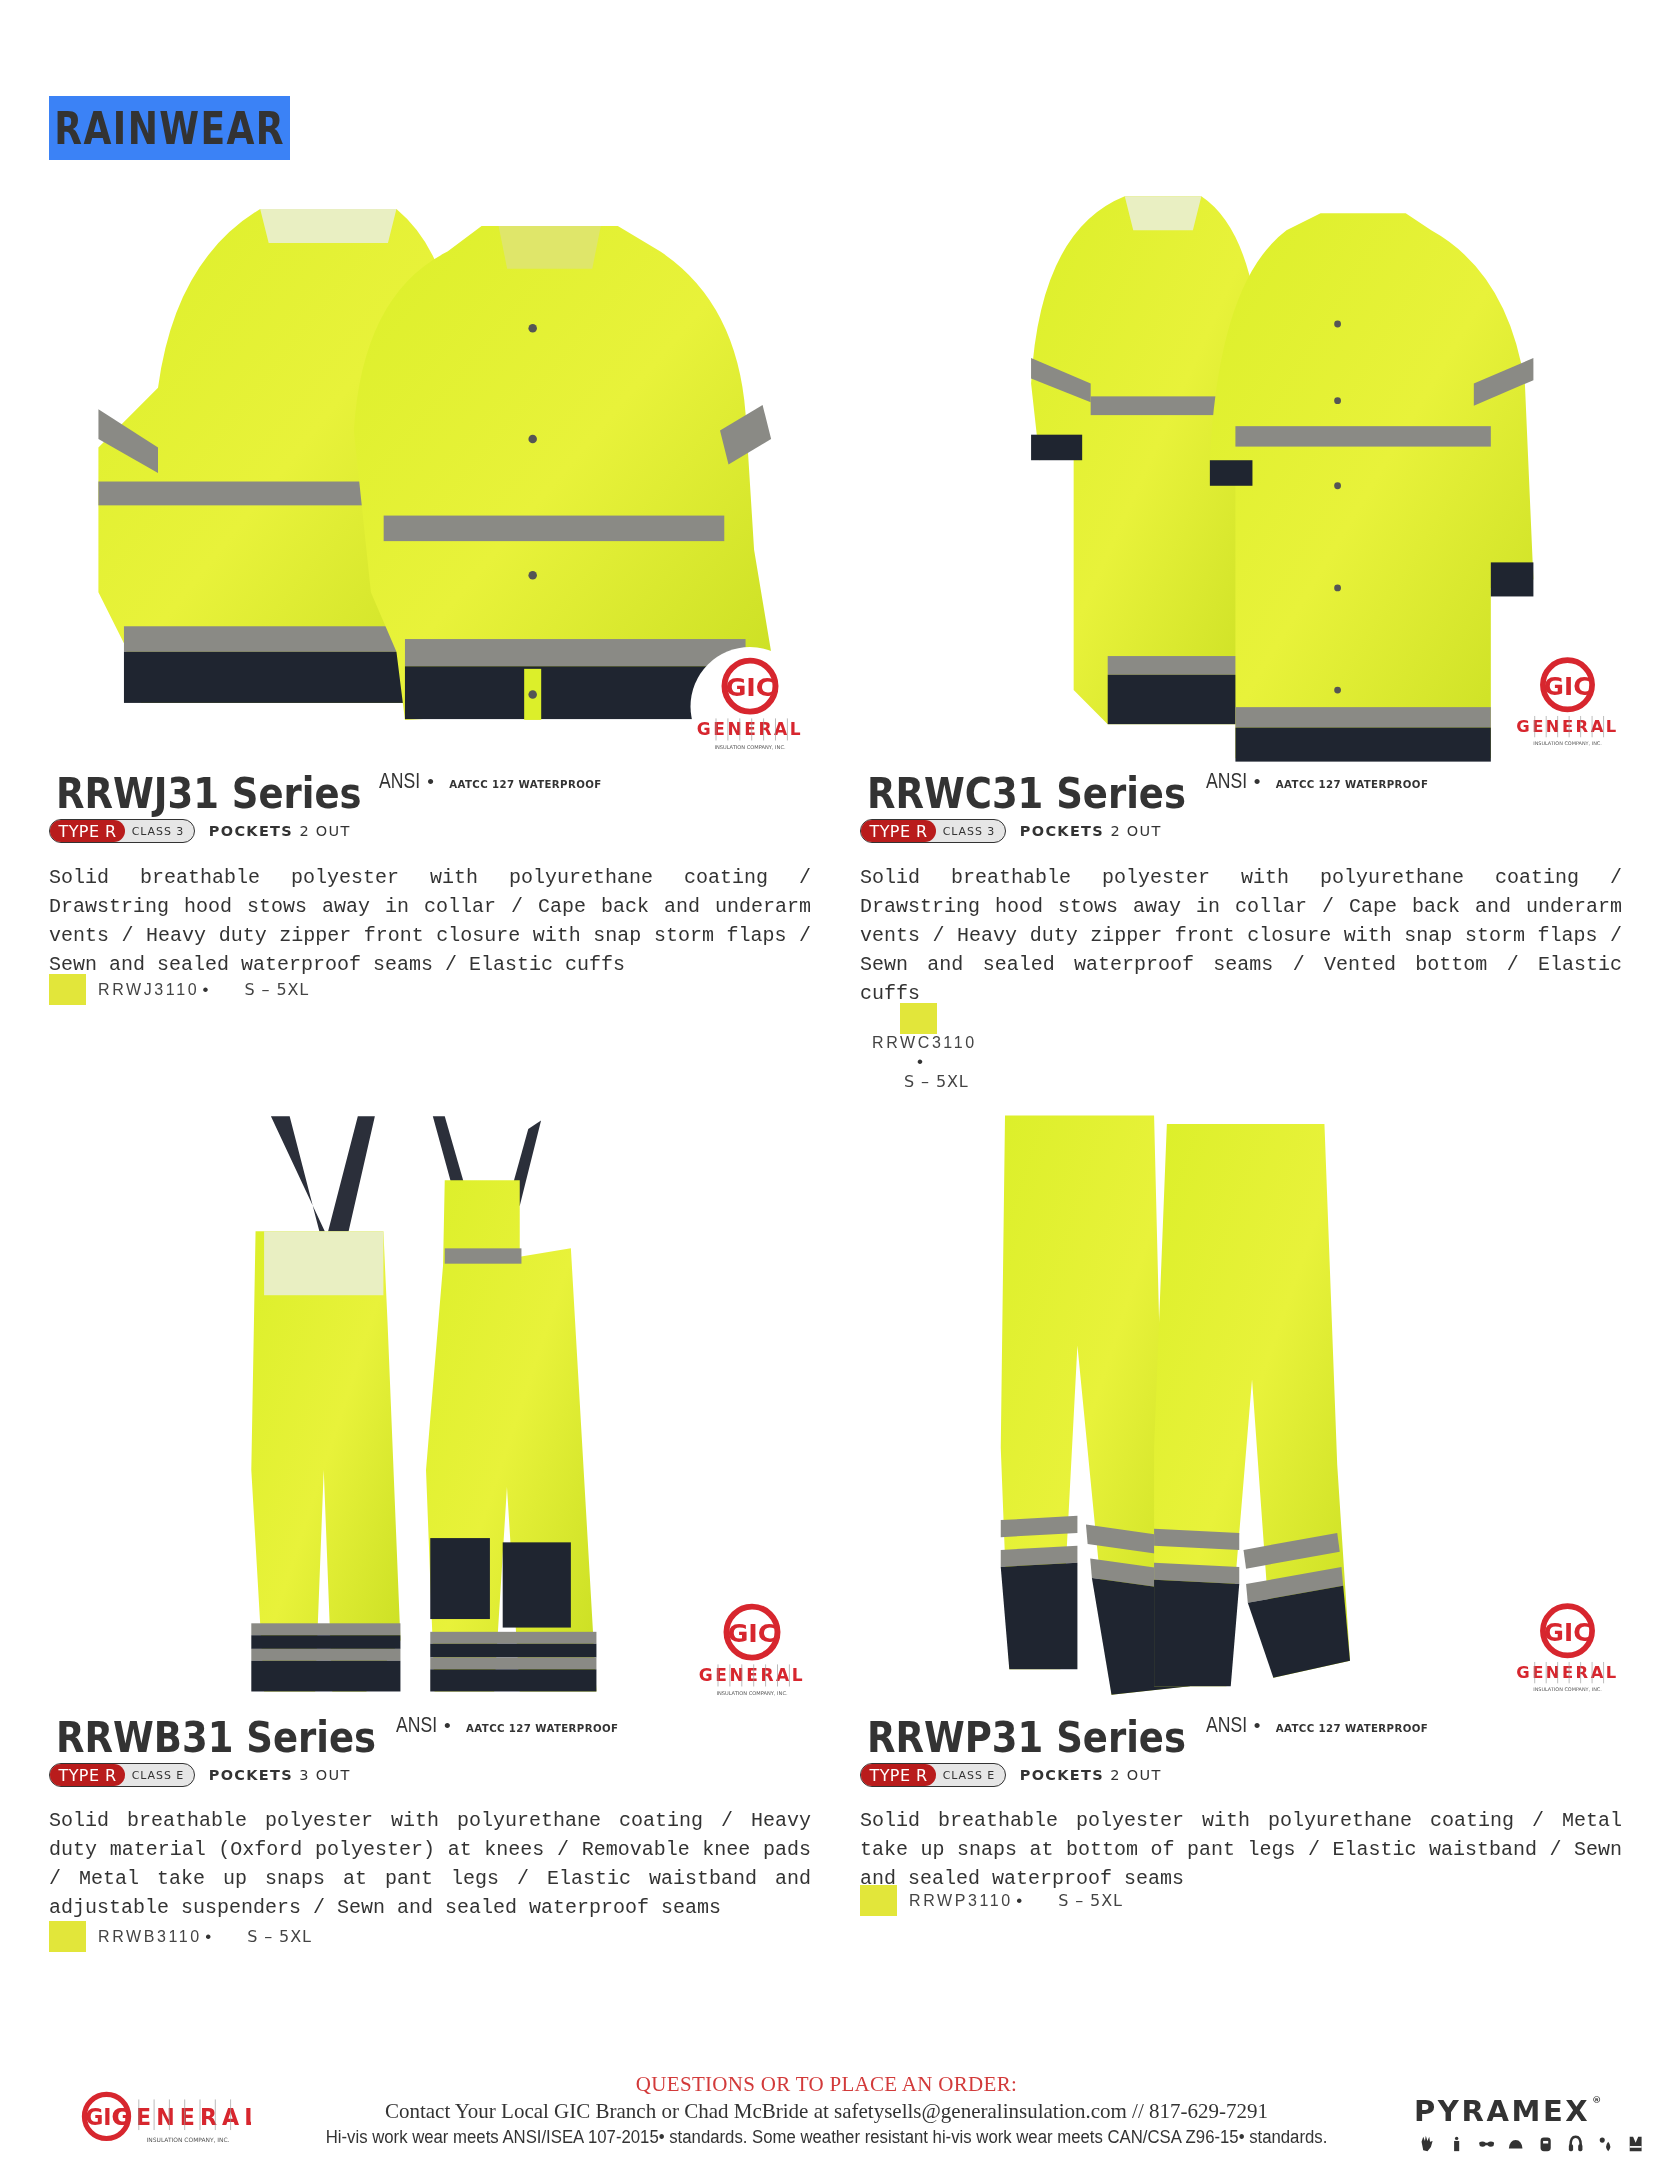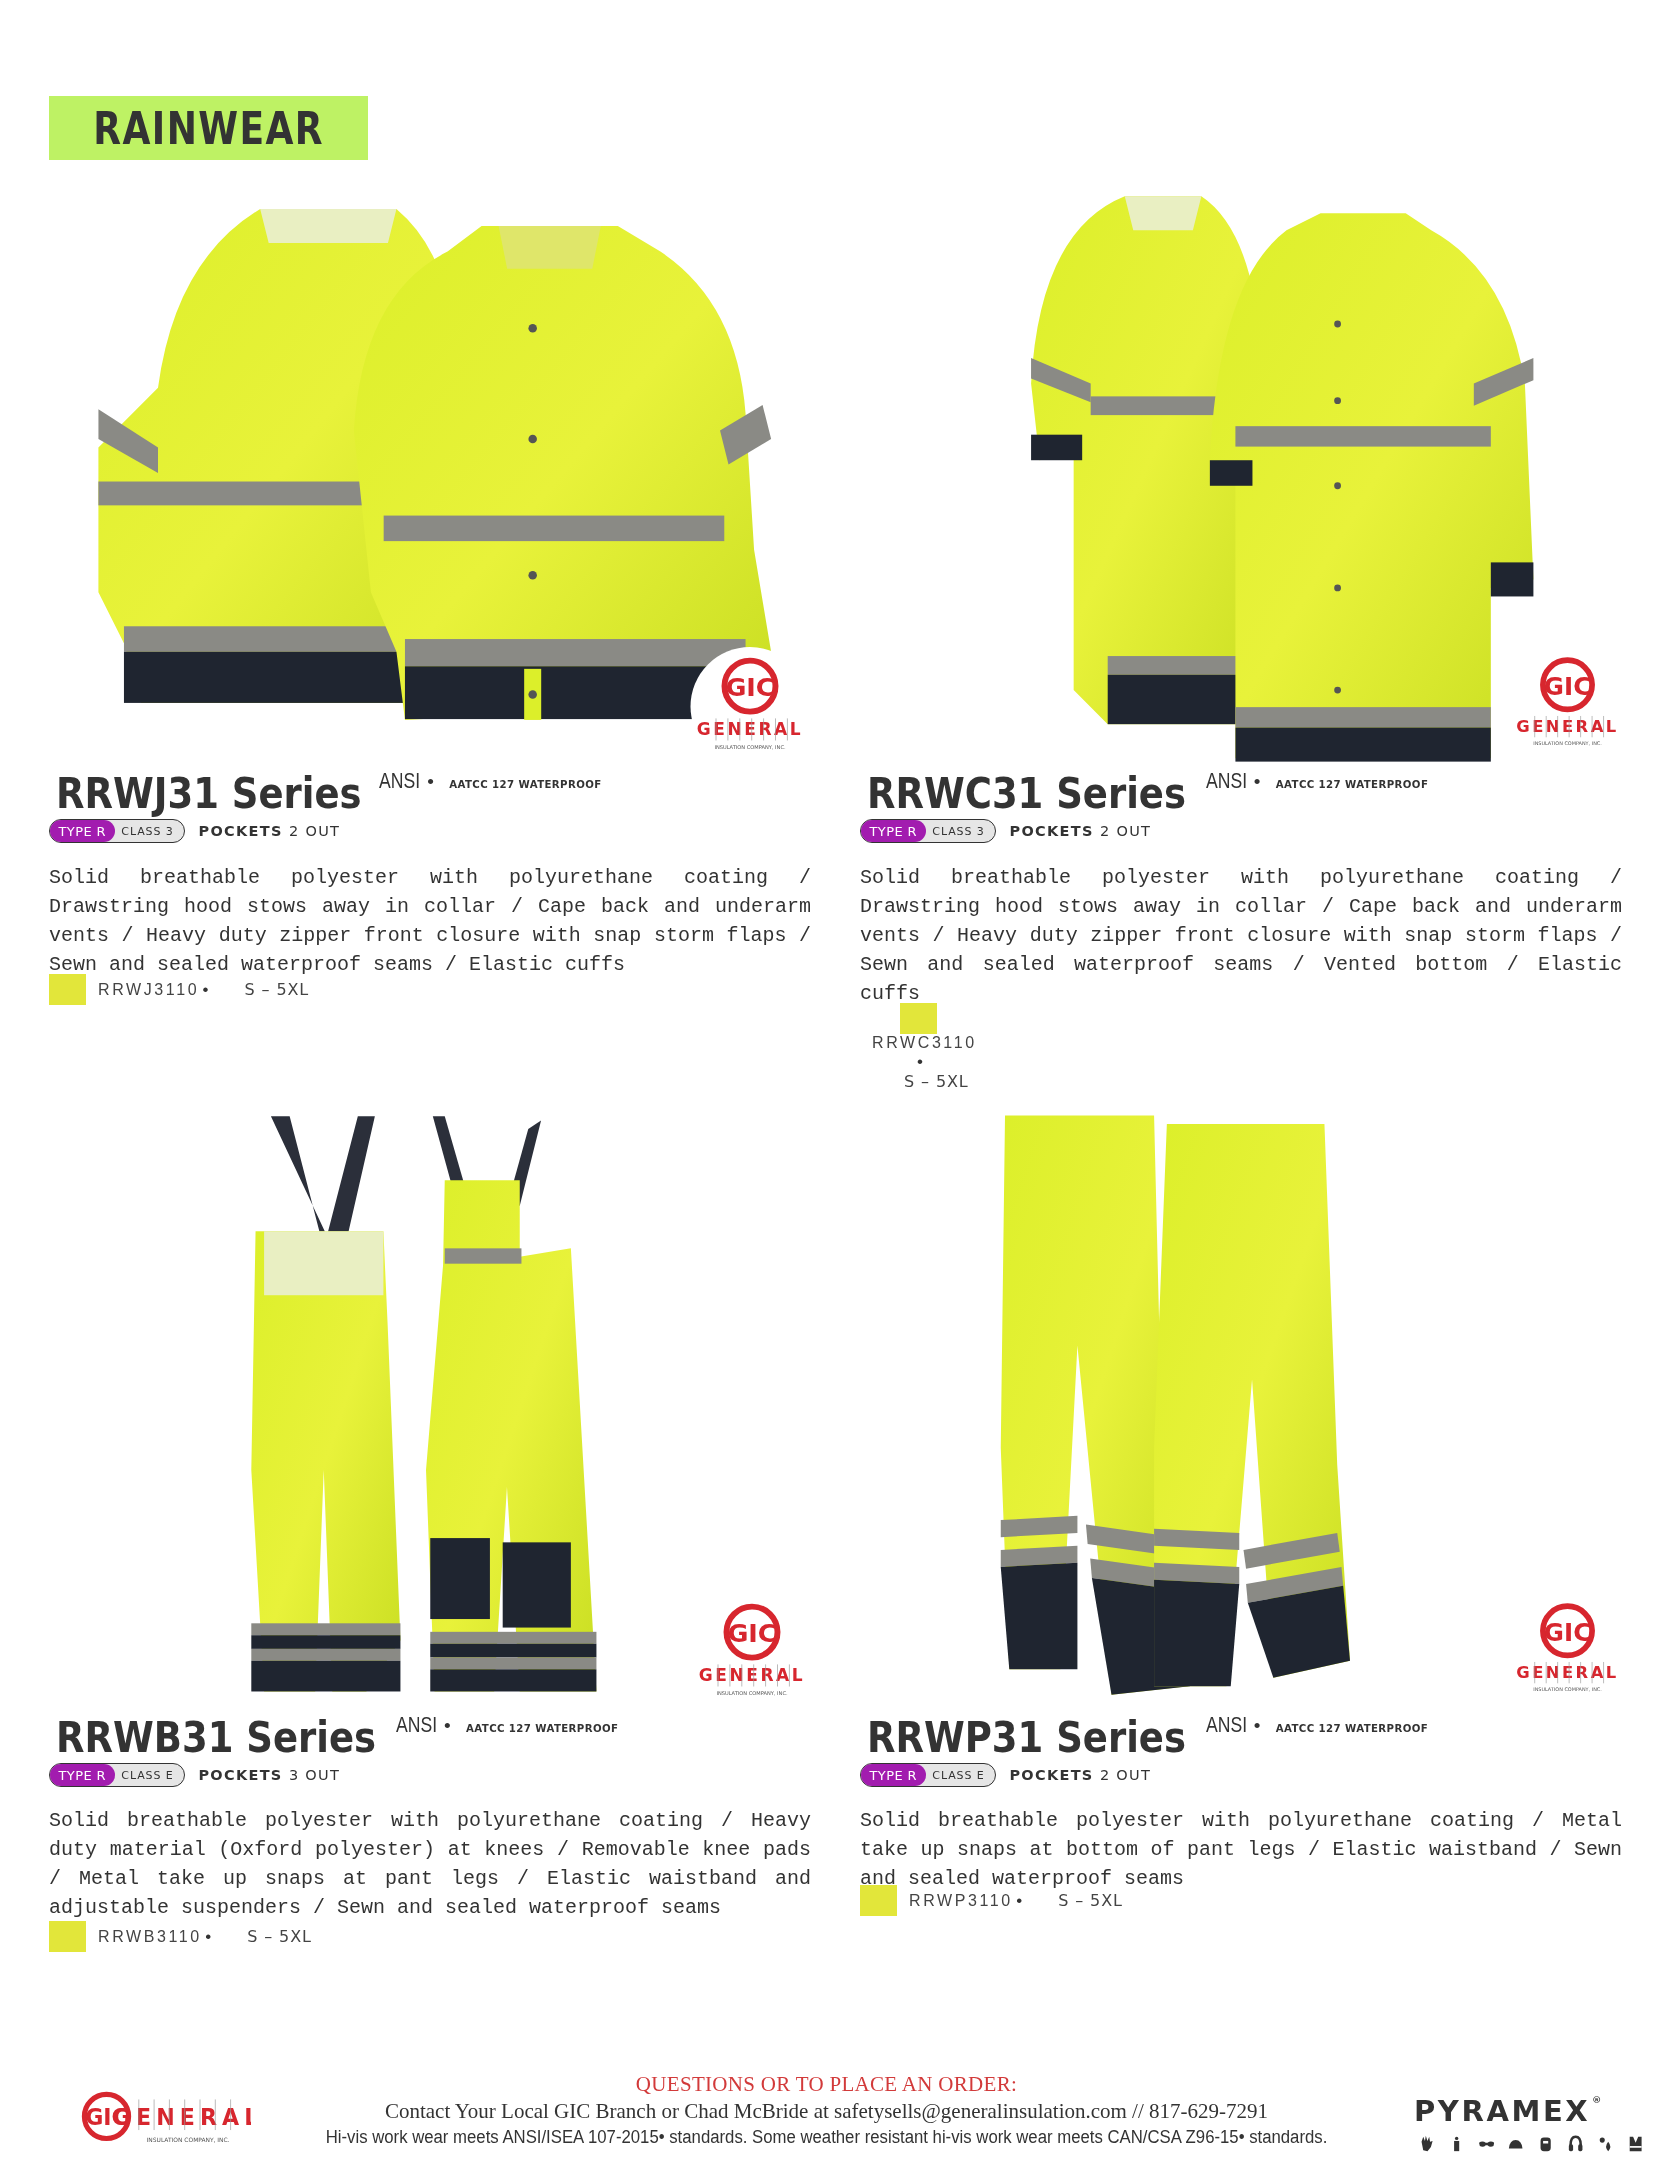--- a/index.html
+++ b/index.html
@@ -1,21 +1,21 @@
 <!DOCTYPE html>
 <html style="font-size:13.6px"><head>
 <meta charset="utf-8">
 <style>
   * { box-sizing: border-box; margin: 0; padding: 0; }
   html, body { width: 1677px; height: 2181px; background: #ffffff; overflow: hidden; }
   body { position: relative; font-family: "Liberation Sans", sans-serif; color: #333333; }
 
   .section-tag {
-    position: absolute; left: 49px; top: 96px; width: 319px; height: 64px;
-    background: #bef264; display: flex; align-items: center; justify-content: center;
+    position: absolute; left: 49px; top: 96px; width: 241px; height: 64px;
+    background: #3b82f6; display: flex; align-items: center; justify-content: center;
   }
   .section-tag span {
     font-family: "DejaVu Sans", sans-serif; font-weight: bold; font-size: 44px;
     letter-spacing: 1.7px; color: #333333; transform: scaleX(0.82);
   }
 
   .product { position: absolute; width: 767px; }
   .product-image { position: absolute; }
   .product-image svg { width: 100%; height: 100%; display: block; }
 
@@ -28,22 +28,22 @@
   .ansi { font-family: "Liberation Sans", sans-serif; font-size: 22px; color: #333; transform: scaleX(0.8); display:inline-block; transform-origin:left bottom;}
   .dot { font-size: 19px; margin-left: -3.4px; margin-right: 15.3px; color: #333; }
   .aatcc { font-family: "DejaVu Sans", sans-serif; font-weight: bold; font-size: 10.2px; letter-spacing: 0.4px; color: #333; }
 
   .badge-row { position: absolute; left: 0; display: flex; align-items: center; white-space: nowrap; }
   .pill {
     display: flex; align-items: center; height: 24px; border: 1.7px solid #333; border-radius: 12px;
     overflow: hidden; background: #e6e6e6;
   }
   .pill-type {
-    background: #a21caf; color: #fff; height: 100%; display: flex; align-items: center;
-    padding: 0 8.5px 0 8.5px; font-family: "DejaVu Sans", sans-serif; font-size: 13px;
+    background: #b91c1c; color: #fff; height: 100%; display: flex; align-items: center;
+    padding: 0 8.5px 0 8.5px; font-family: "DejaVu Sans", sans-serif; font-size: 16px;
     border-radius: 0 12px 12px 0; letter-spacing: 0.4px;
   }
   .pill-class {
     color: #333; padding: 0 10.2px 0 6.8px; font-family: "DejaVu Sans", sans-serif; font-size: 11px; letter-spacing: 0.9px;
   }
   .pockets {
     margin-left: 13.6px; font-family: "DejaVu Sans", sans-serif; font-weight: bold; font-size: 14.5px; letter-spacing: 1.3px; color: #333;
   }
   .pockets .pockets-value { font-weight: normal; }
 

